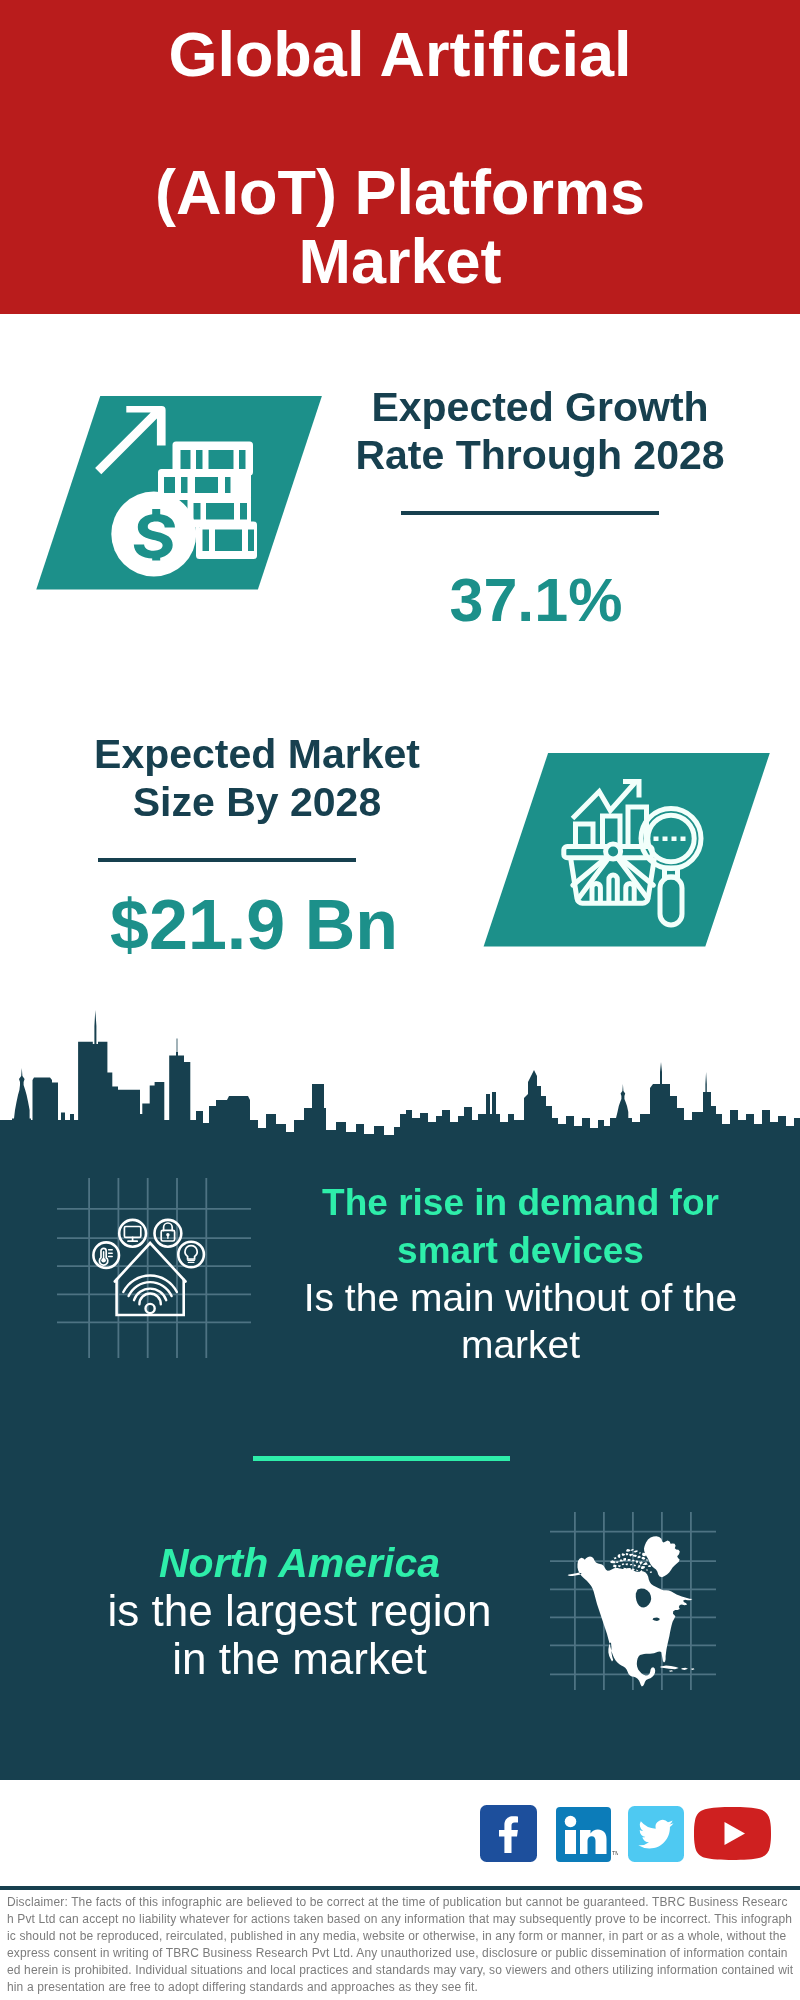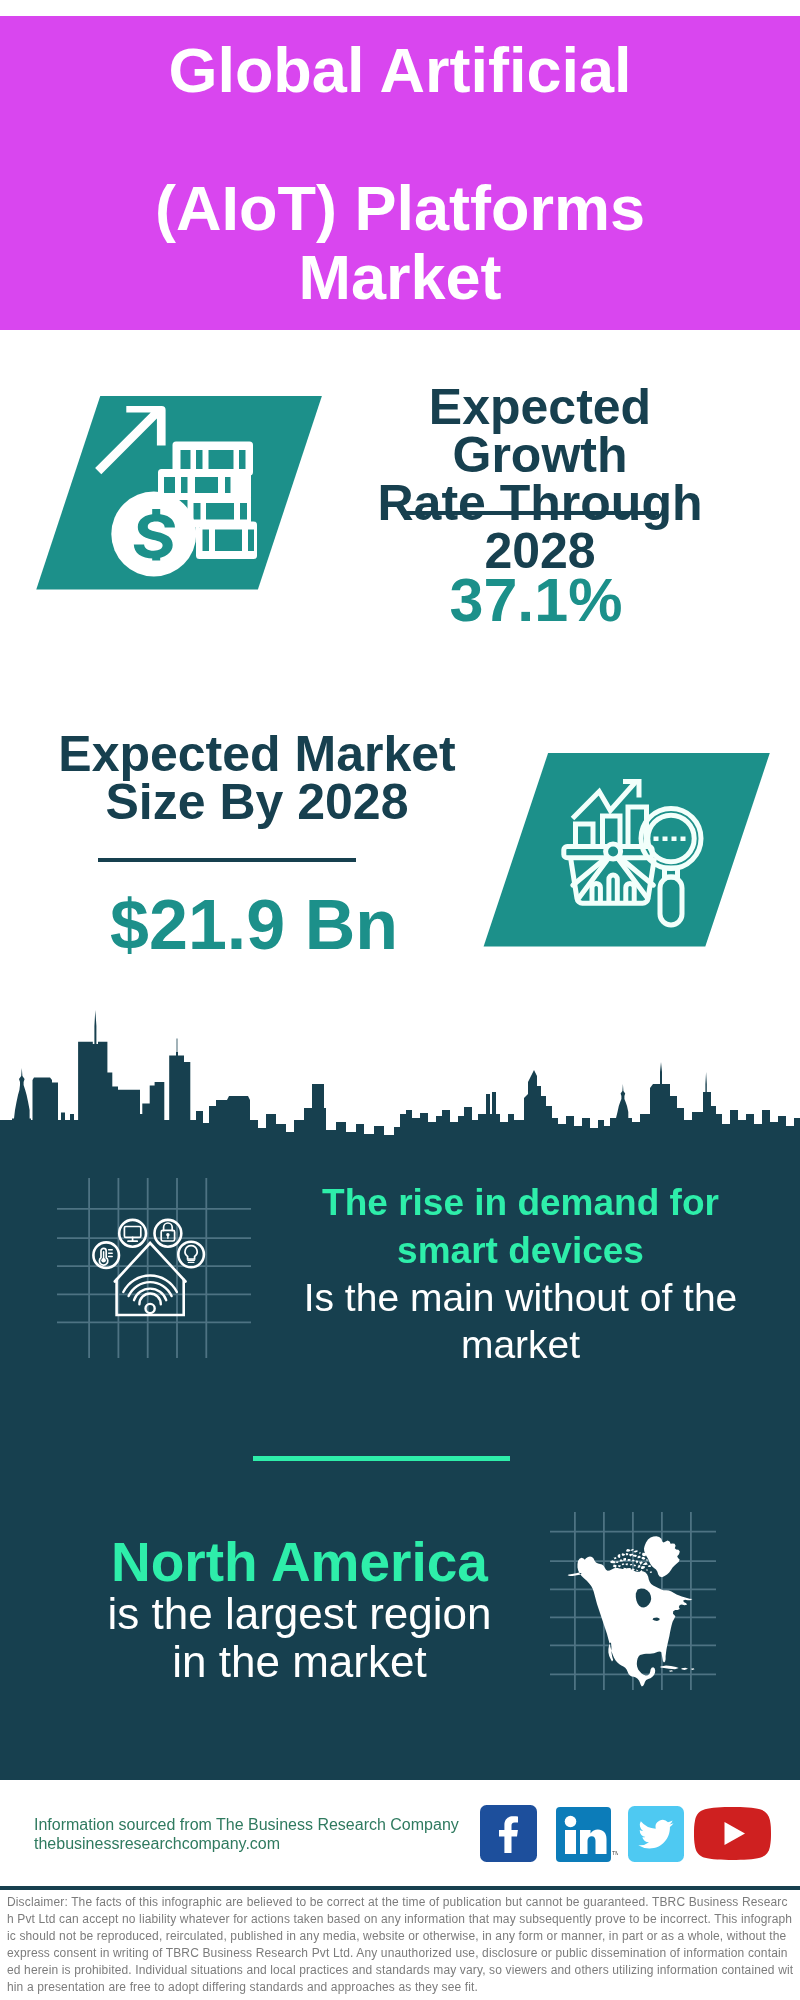--- a/index.html
+++ b/index.html
@@ -2,27 +2,27 @@
 <html><head>
 <meta charset="utf-8">
 <style>
   * { margin:0; padding:0; box-sizing:border-box; }
   html,body { width:800px; height:2000px; }
   body { font-family:"Liberation Sans", sans-serif; background:#ffffff; overflow:hidden;
          -webkit-font-smoothing:antialiased; }
   .page { position:relative; width:800px; height:2000px; background:#ffffff; overflow:hidden; }
 
   
-  .header { position:absolute; left:0; top:16px; width:800px; height:314px; background:#d946ef; }
+  .header { position:absolute; left:0; top:0; width:800px; height:314px; background:#b91c1c; }
   .header h1 { position:absolute; left:0; top:20px; width:800px;
             color:#ffffff; font-size:63px; font-weight:bold; line-height:69px; text-align:center; }
 
   
   .para { position:absolute; }
-  .stat-title { position:absolute; color:#17404f; font-size:50px; font-weight:bold;
+  .stat-title { position:absolute; color:#17404f; font-size:41px; font-weight:bold;
                 line-height:48px; text-align:center; }
   .rule { position:absolute; height:4px; background:#17404f; }
   .stat-value { position:absolute; color:#1c908a; font-weight:bold; text-align:center; }
 
   
   .dark { position:absolute; left:0; width:800px; background:#17404f; }
   .green { color:#2eeeaa;text-align:right; }
   .white { color:#ffffff; }
   .msg { position:absolute; text-align:center; font-size:39px; line-height:47px; }
   .msg b { font-weight:bold; font-size:37px; }
@@ -179,38 +179,34 @@
   <div class="msg white" style="left:270px; top:1178px; width:501px;">
     <b class="green">The rise in demand for</b><br>
     <b class="green">smart devices</b><br>
     <span>Is the main without of the</span><br>
     <span>market</span>
   </div>
 
   <div class="divider" style="left:253px; top:1456px; width:257px;"></div>
 
   <div class="msg white" style="left:48px; top:1538px; width:503px; font-size:44px; line-height:48px;">
-    <b class="green" style="font-size:55px;">North America</b><br>
+    <b class="green" style="font-size:41px;font-style:italic;">North America</b><br>
     <span>is the largest region</span><br>
     <span>in the market</span>
   </div>
 
   <svg style="position:absolute; left:550px; top:1512px;" width="166" height="178" viewBox="0 0 166 178">
     <g stroke="#4e7383" stroke-width="1.8" fill="none">
       <path d="M24.9,0 V178 M53.9,0 V178 M82.9,0 V178 M111.9,0 V178 M140.9,0 V178"></path>
       <path d="M0,19.7 H166 M0,49.2 H166 M0,77.3 H166 M0,105.4 H166 M0,133.4 H166 M0,162.4 H166"></path>
     </g>
     <path fill="#ffffff" d="M27.5,52L28,49L29.5,46.8L31.5,45.8L33.5,46.4L34.8,47.8L36,46.2L38,45L40,44.6L42,45L43.6,46.6L44.6,48.8L46,50.6L48,51.6L50,52L52,52.4L53.6,53.8L54.8,55.8L56,57.8L57.6,58.8L59.6,58.4L61.6,57.4L63.6,56.4L65.6,55.8L67.6,56L69.6,56.6L71.6,57L73.6,57L75.6,56.6L77.6,56.2L79.6,56.6L81.6,57.6L83.6,58.6L85.6,59.4L87.6,59.8L89.6,59.8L91.6,59.4L93.6,59.4L95.6,60.4L97.2,62.4L98.2,64.8L98.8,67.4L99.8,70L101.2,72L103.2,73.6L105.2,74.6L107.2,75.6L109.2,76.6L111.2,77.6L113.6,78.2L116.2,78.2L118.8,78.6L121.4,79.6L124,81L126.6,82.4L129.2,83.4L131.8,84.4L134.4,85.2L137,86L139.6,86.8L142.4,87.1L140.4,88.2L137.6,88.2L135,87.8L133,88.8L134.2,90.2L136.2,91.2L137,92.8L134.4,93.2L131.8,92.4L129.8,93L128.8,95L129.8,97L127.6,98L125.2,98L123.2,99.2L123,101.8L125.4,104.2L124.2,106.8L122.6,109.8L121.6,113.2L120.8,116.8L120,120.4L119.4,124L118.6,127.6L117.8,131L117,134.6L116.4,137.8L116,141L115.6,144.2L115.6,147.2L115.1,149.6L114,150.6L113,149.2L112.4,146L111.8,142.8L111.4,140.2L110,139.4L108,139.8L106,140.6L104,141.2L102,141.6L100,141.8L98,141.8L96,141.8L94,142L92,142.4L90,143L88.6,144.4L87.6,146.6L87,149.2L86.8,152L87.2,154.8L88.2,157.4L89.8,159.6L91.6,161.4L93.6,162.8L95.8,163.4L97.8,163.2L99.4,162L100.2,159.8L100.6,157.4L101.6,155.8L103.2,155.2L104.6,156.2L105.2,158.4L105,160.8L104,163L102.4,164.8L100.4,166.2L98.2,167L96.2,168L95,169.8L94.2,172L93.2,173.8L91.8,174.6L90.8,173L90,170.8L89,168.6L87.6,166.8L85.8,165.6L83.8,164.8L81.8,164.4L80,163.6L78.6,162L77.6,159.8L76.6,157.6L75.2,155.8L73.4,154.4L71.4,153.4L69.4,152.2L67.4,150.6L65.6,148.4L64,145.8L62.8,143L61.8,140L61,137L60.2,134L59.4,131L58.6,128L57.8,125L57,122L56,119L55,116L54,113L53,110L52,107L51,104L50,101L49,98L48,95L47,92L46.2,89L45.4,86L44.6,83L43.8,80L42.8,77L41.2,74L39.2,71.4L36.8,68.8L34.2,66.4L31.6,64L29.6,61.6L28.2,58.6L27.5,55.5L27.5,52ZM29,60.6L26.2,61.2L23.4,61.8L20.6,62.2L18.7,62.6L17.6,63.2L19.8,63.9L22.6,63.9L25.4,63.5L28.2,63L30.6,62.4L31.6,61.4ZM60,130.5L59,133.5L58.4,137L58.4,140.5L59.2,144L60.6,147L62,149.5L63.2,148L62.2,144.8L61.6,141.2L61.4,137.6L61.4,134L61,131ZM94.6,34L96,30.4L98,27.6L100.6,25.6L103.4,24.6L106.4,24.3L109.2,25L111.4,26.8L112.2,29.4L113.6,30.4L115.6,29.4L117.6,28.6L119.6,29.6L120.6,31.8L122.6,31.4L124.6,31.8L125.6,33.8L124.8,36.2L126.2,37.4L128.4,37.8L129.8,39.6L129,42.2L127.2,44.2L128,46L129.6,47.4L128.8,49.8L126.8,51.6L124.6,53.4L122.6,55.6L121,58L119.2,60.4L117,62.4L114.6,64L112,65.2L109.6,64.6L108.2,62.4L107.4,59.8L106,57.6L104,56L102,54.2L100.4,52L99.2,49.4L98,46.8L96.6,44.4L95.2,41.8L94.2,39L94,36.4L94.6,34ZM66.6,46.3L65.6,47L64.4,47.3L64.1,46.3L63.3,45.8L64.9,45.4L65.7,45ZM70.3,44.2L70,46.1L68.2,45.5L67.5,44L68.4,42.6L70.1,41.9ZM75.3,42.7L73.8,43.8L72.2,43.7L71.7,42.4L72,41.3L74.2,41.7ZM78.4,41.8L77.9,42.9L76.6,43.5L75.9,42.5L75.7,41.5L76.5,41.1L77.6,41.3ZM83.2,42.9L81.3,43.8L80.3,44.6L79,42.7L79.9,42.1L82.7,41.7ZM87.2,43.7L85.7,45.1L82.8,44.2L83.2,42.8L85.6,42.8ZM91.2,44.9L89.6,46L87.5,46.2L87.7,44.6L89.1,43.4ZM95.4,46.7L93.9,47.8L92.7,47.3L91.7,47.1L91.6,45.6L92.8,44.7L94.4,45.2ZM98.1,47.9L97.3,48.8L96.4,48.8L96.4,48.1L96.3,47.1L97.5,47.5ZM69,49.8L67.5,51L66,50.7L66.1,49.6L67.3,49.2ZM73.1,48.9L72.3,49.5L70.1,49.6L69.5,49.5L70,47.9L70.2,47.4L71.7,47.4ZM76.1,47.3L75.9,48.5L73.3,48.9L73.3,47.9L73.5,46.3L76,45.9ZM81.2,47.9L79.1,49L77.5,48.8L77.8,47.1L79.5,46.9ZM84.8,48.5L83.5,49.5L81.5,49.2L82.5,48L83.1,47.5ZM88.3,49.4L87.9,50.4L86.6,51.6L86.1,50L85.6,49L86.2,48.4L87.9,48.7ZM92.8,50.7L91.7,51.4L90.7,52.9L89.5,51.1L89.3,49.6L90.4,49.7L91.9,49.3ZM97.9,52.6L95.6,53L92.5,52.8L93.8,51.4L96.1,49.9ZM101,54.2L100.6,55.1L98.2,55L98.2,54.1L98.3,53.5L100.2,53.1ZM71.3,53.7L69.4,55.3L68,54.3L68.2,53.3L69.6,53.2ZM74.3,52.5L73.5,52.8L73,53.2L72,52.9L71.8,51.8L72.8,51.6L74,51.6ZM77.8,52.1L77.7,53.2L76.3,53.2L75.5,52.4L75.8,51.4L76.7,51.4L78,51.3ZM82.3,52.3L81.9,53L80.8,53.4L79.7,52.9L80.4,52.3L81,51.7L81.5,51.9ZM86,53.6L85.6,54.2L83.8,54.2L83.8,52.6L85.3,52.7ZM90.3,54.2L90.4,55.2L87.9,56L87.6,55L88.2,54.2L88.7,52.8L90.4,53.5ZM94.6,55.9L93.9,56.6L92.6,56.9L91.1,57L91.1,54.8L92.7,54.1L95.2,54.6ZM97.7,58L97.2,59.1L96.3,58.3L96.3,57.5L97.2,57.3ZM80.7,38.1L79.7,39.2L78,39.7L75.9,39.2L76.9,37.2L77.9,36.9L78.7,37.2ZM84,37.6L82.3,38.7L80.8,38.7L81.3,37.4L82.7,37ZM87.7,39.5L86.7,40.1L85.3,40.4L83.5,39.9L84.8,38.7L87.4,38.2ZM90.8,40.9L90.4,41.4L89.5,41.7L89.2,41.5L89.2,40.8L90.1,39.9L90.6,40.4ZM96.2,42.3L95.5,44.2L92.8,43.9L92,42.2L92.7,40.8L95.6,41ZM65.4,49.5L65.4,51.3L63.1,51.2L60.7,50.9L60.2,49.4L62.4,48.3L63.9,49.1ZM66.7,53.7L65.8,55.7L64,55.1L62.8,54.5L63.8,52.5L66,52.9ZM68.9,58.3L67.6,59.5L65.9,58.5L65.1,56.9L67.1,56.1ZM72,57.9L71.8,59.6L69.6,58.5L69,57.5L71.3,56.6ZM77,56.7L75.2,57.7L73.9,57.5L73.3,55.8L75.6,55.9ZM81.1,56.6L80,58.2L77.4,58L76.8,56.2L79.7,56ZM84.8,57.6L84,58.3L82.5,58L82.1,57.7L82.2,56.5L83.8,56.7ZM88.4,58.5L87.7,59.1L86.7,59.1L86.4,58.6L86.1,58L86.9,57.4L87.3,58.1ZM93.1,60.1L91.2,61.7L88.9,60.6L90.2,59.3L91.6,57.9ZM98.7,43.9L98.3,44.7L97.6,45L97.1,44.2L97.5,43.2L98.5,43.6ZM104,50L103.3,51.2L101.3,51L100.6,50.3L100.4,49L102,48.3L103.6,48.7ZM102.1,59.8L101.9,60.6L100.5,61L99.8,60.2L99.8,59.8L100.8,59.5L101.5,59.5ZM110.5,154.5L116,153.6L121,154.1L126,155.1L128.7,156L125,157.3L119,156.8L114,156L110.5,155.4ZM131.5,156.3L135.5,155.8L138,156.8L134.5,158L131.5,157.3ZM141,156.8L143.5,156.3L144.5,157.3L142,158ZM119,158.8L122,158.3L123,159.3L120,159.8Z"></path>
     <path fill="#17404f" d="M87.6,77.6L91,76.4L94.4,76.8L97.4,78.4L99.6,80.8L100.8,83.8L101.2,87L100.4,90L98.8,92.6L96.6,94.4L94,95.4L91.4,95.2L89.2,93.8L87.6,91.4L86.4,88.4L85.8,85L85.8,81.4L87.6,77.6ZM103.5,106L107,105.5L109.5,106.5L109.5,108L107,109L104.5,108.5L102.5,107.5L103.5,106Z"></path>
   </svg>
 
-  <div class="src" style="left:34px; top:1816px; width:470px;">
-    <div>Information sourced from The Business Research Company</div>
-    <div>thebusinessresearchcompany.com</div>
-  </div>
 
   <svg style="position:absolute; left:480px; top:1805px;" width="57" height="57" viewBox="0 0 57 57">
     <rect x="0" y="0" width="57" height="57" rx="6.5" fill="#1d4f9c"></rect>
     <path fill="#ffffff" d="M31.5,48 V31.5 H37 l0.9,-6.6 H31.5 v-4.2 c0,-1.9 0.5,-3.2 3.3,-3.2 H38 V11.6 c-0.6,-0.1 -2.7,-0.3 -5.1,-0.3 c-5.1,0 -8.5,3.1 -8.5,8.7 v4.9 H19 v6.6 h5.4 V48 z"></path>
   </svg>
 
   <svg style="position:absolute; left:556px; top:1807px;" width="62" height="55" viewBox="0 0 62 55">
     <rect x="0" y="0" width="55" height="55" rx="4" fill="#0c7cb9"></rect>
     <circle cx="14.5" cy="14.5" r="5.8" fill="#ffffff"></circle>
     <rect x="9" y="23" width="11" height="24" fill="#ffffff"></rect>

